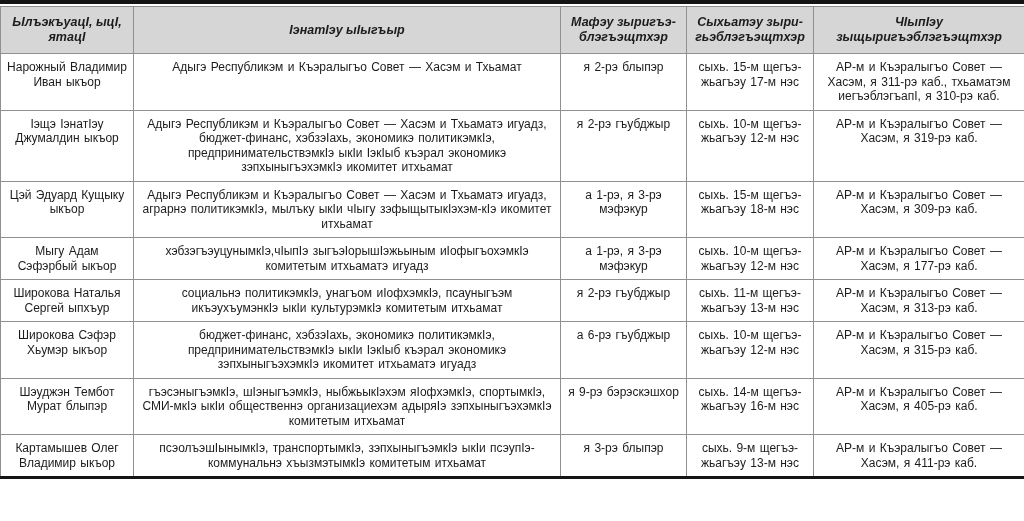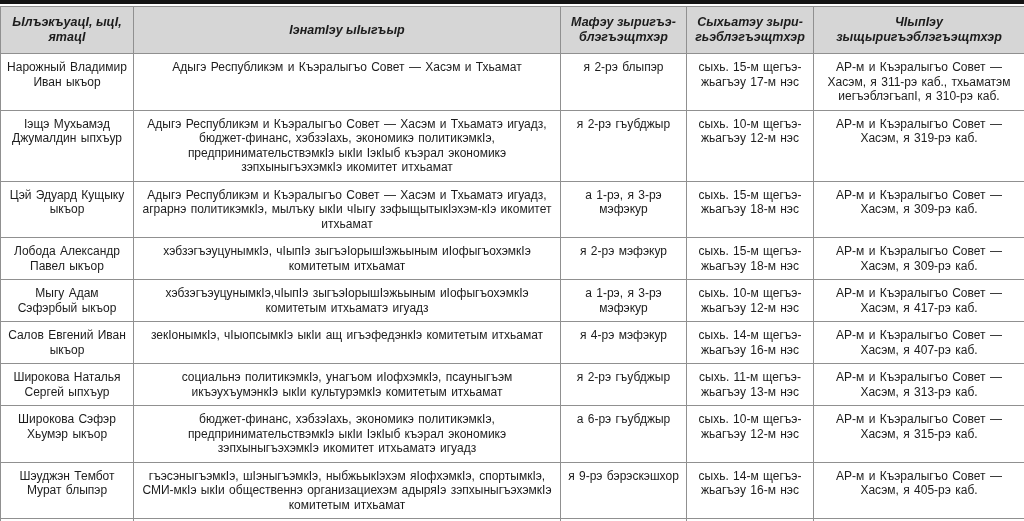--- a/index.html
+++ b/index.html
@@ -82,53 +82,39 @@
     </thead>
     <tbody>
         <tr>
           <td>Нарожный Владимир Иван ыкъор</td>
           <td>Адыгэ Республикэм и Къэралыгъо Совет — Хасэм и Тхьамат</td>
           <td>я 2-рэ блыпэр</td>
           <td>сыхь. 15-м щегъэ-жьагъэу 17-м нэс</td>
           <td>АР-м и Къэралыгъо Совет — Хасэм, я 311-рэ каб., тхьаматэм иегъэблэгъапӀ, я 310-рэ каб.</td>
         </tr>
         <tr>
-          <td>Ӏэщэ Мухьамэд Джумалдин ыпхъур</td>
+          <td>Ӏэщэ ӀэнатӀэу Джумалдин ыкъор</td>
           <td>Адыгэ Республикэм и Къэралыгъо Совет — Хасэм и Тхьаматэ игуадз, бюджет-финанс, хэбзэӀахь, экономикэ политикэмкӀэ, предпринимательствэмкӀэ ыкӀи ӀэкӀыб къэрал экономикэ зэпхыныгъэхэмкӀэ икомитет итхьамат</td>
           <td>я 2-рэ гъубджыр</td>
           <td>сыхь. 10-м щегъэ-жьагъэу 12-м нэс</td>
           <td>АР-м и Къэралыгъо Совет — Хасэм, я 319-рэ каб.</td>
         </tr>
         <tr>
           <td>Цэй Эдуард Кущыку ыкъор</td>
           <td>Адыгэ Республикэм и Къэралыгъо Совет — Хасэм и Тхьаматэ игуадз, аграрнэ политикэмкӀэ, мылъку ыкӀи чӀыгу зэфыщытыкӀэхэм-кӀэ икомитет итхьамат</td>
           <td>а 1-рэ, я 3-рэ мэфэкур</td>
           <td>сыхь. 15-м щегъэ-жьагъэу 18-м нэс</td>
           <td>АР-м и Къэралыгъо Совет — Хасэм, я 309-рэ каб.</td>
         </tr>
         <tr>
-          <td>Лобода Александр Павел ыкъор</td>
-          <td>хэбзэгъэуцунымкӀэ, чӀыпӀэ зыгъэӀорышӀэжьыным иӀофыгъохэмкӀэ комитетым итхьамат</td>
-          <td>я 2-рэ мэфэкур</td>
-          <td>сыхь. 15-м щегъэ-жьагъэу 18-м нэс</td>
-          <td>АР-м и Къэралыгъо Совет — Хасэм, я 309-рэ каб.</td>
-        </tr>
-        <tr>
           <td>Мыгу Адам Сэфэрбый ыкъор</td>
           <td>хэбзэгъэуцунымкӀэ,чӀыпӀэ зыгъэӀорышӀэжьыным иӀофыгъохэмкӀэ комитетым итхьаматэ игуадз</td>
           <td>а 1-рэ, я 3-рэ мэфэкур</td>
           <td>сыхь. 10-м щегъэ-жьагъэу 12-м нэс</td>
-          <td>АР-м и Къэралыгъо Совет — Хасэм, я 417-рэ каб.</td>
-        </tr>
-        <tr>
-          <td>Салов Евгений Иван ыкъор</td>
-          <td>зекӀонымкӀэ, чӀыопсымкӀэ ыкӀи ащ игъэфедэнкӀэ комитетым итхьамат</td>
-          <td>я 4-рэ мэфэкур</td>
-          <td>сыхь. 14-м щегъэ-жьагъэу 16-м нэс</td>
-          <td>АР-м и Къэралыгъо Совет — Хасэм, я 407-рэ каб.</td>
+          <td>АР-м и Къэралыгъо Совет — Хасэм, я 177-рэ каб.</td>
         </tr>
         <tr>
           <td>Широкова Наталья Сергей ыпхъур</td>
           <td>социальнэ политикэмкӀэ, унагъом иӀофхэмкӀэ, псауныгъэм икъэухъумэнкӀэ ыкӀи культурэмкӀэ комитетым итхьамат</td>
           <td>я 2-рэ гъубджыр</td>
           <td>сыхь. 11-м щегъэ-жьагъэу 13-м нэс</td>
           <td>АР-м и Къэралыгъо Совет — Хасэм, я 313-рэ каб.</td>
         </tr>
         <tr>
           <td>Широкова Сэфэр Хьумэр ыкъор</td>

